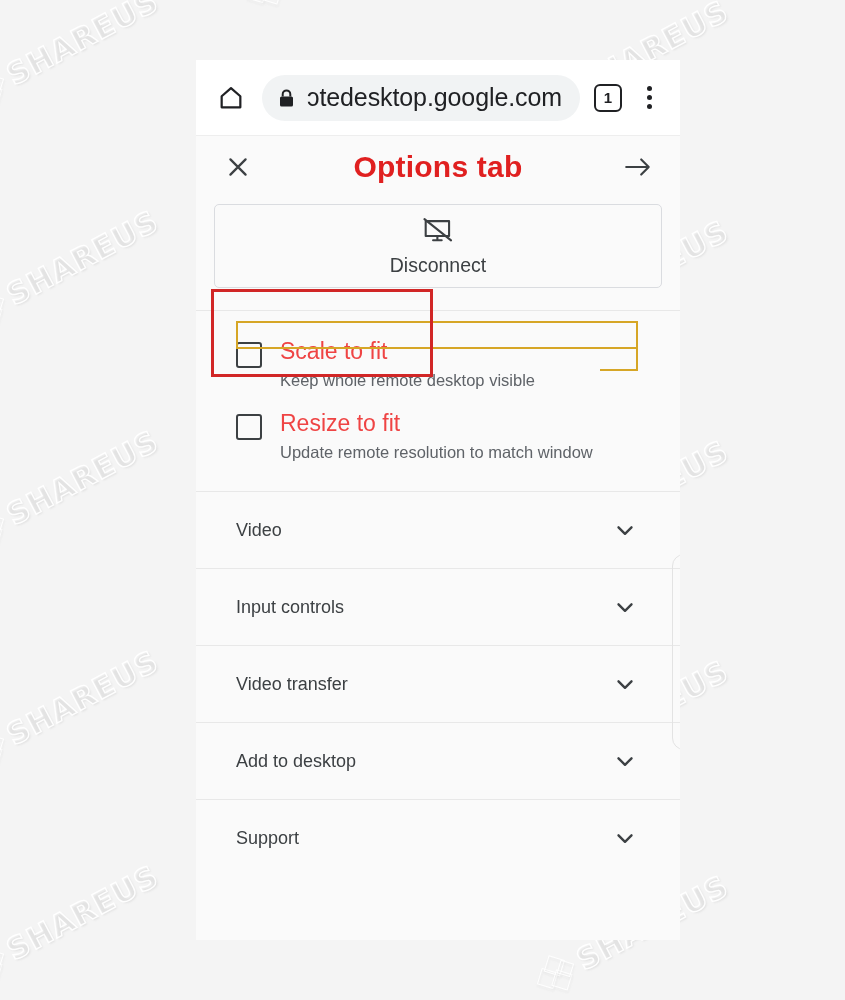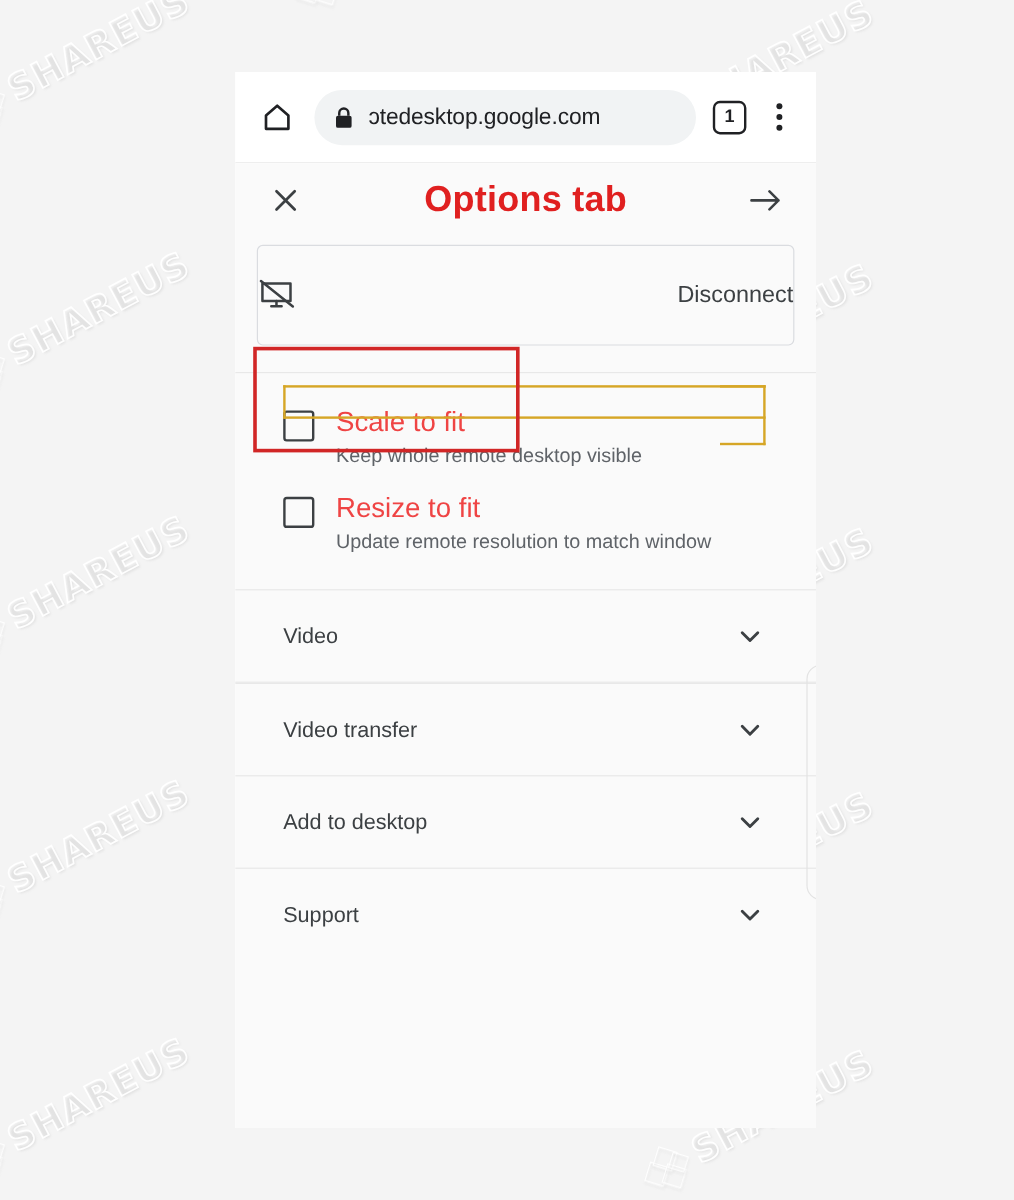--- a/index.html
+++ b/index.html
@@ -90,21 +90,21 @@
     height: 46px;
     background: #f1f3f4;
     border-radius: 23px;
     display: flex;
     align-items: center;
     padding: 0 16px;
     gap: 12px;
     min-width: 0;
   }
   #omnibox-url {
-    font-size: 19px;
+    font-size: 25px;
     color: #202124;
     white-space: nowrap;
     overflow: hidden;
     letter-spacing: -0.1px;
   }
   #tab-counter {
     width: 28px; height: 28px;
     border: 2.6px solid #202124;
     border-radius: 6px;
     display: flex; align-items: center; justify-content: center;
@@ -155,23 +155,23 @@
     gap: 14px;
     padding: 6px 18px 22px 18px;
   }
   .action-btn {
     flex: 1 1 0;
     height: 84px;
     border: 1px solid #dadce0;
     border-radius: 5px;
     background: #fafafa;
     display: flex;
-    flex-direction: row;
-    align-items: center;
-    justify-content: space-between;
+    flex-direction: column;
+    align-items: center;
+    justify-content: center;
     gap: 8px;
   }
   .action-label {
     font-size: 19.5px;
     color: #3c4043;
   }
 
   .divider { height: 1px; background: #e8e8e8; }
 
   
@@ -505,20 +505,28 @@
     <div class="section-row">
       <span class="section-label">Video</span>
       <span>
         <svg width="26" height="26" viewBox="0 0 24 24" fill="none" stroke="#3c4043" stroke-width="2.2" stroke-linecap="round" stroke-linejoin="round">
             <path d="M6 9.5 L12 15.5 L18 9.5"></path>
           </svg>
       </span>
     </div>
     <div class="divider"></div>
 
+    <div class="section-row">
+      <span class="section-label">Input controls</span>
+      <span>
+        <svg width="26" height="26" viewBox="0 0 24 24" fill="none" stroke="#3c4043" stroke-width="2.2" stroke-linecap="round" stroke-linejoin="round">
+            <path d="M6 9.5 L12 15.5 L18 9.5"></path>
+          </svg>
+      </span>
+    </div>
     <div class="divider"></div>
 
     <div class="section-row">
       <span class="section-label">Video transfer</span>
       <span>
         <svg width="26" height="26" viewBox="0 0 24 24" fill="none" stroke="#3c4043" stroke-width="2.2" stroke-linecap="round" stroke-linejoin="round">
             <path d="M6 9.5 L12 15.5 L18 9.5"></path>
           </svg>
       </span>
     </div>

